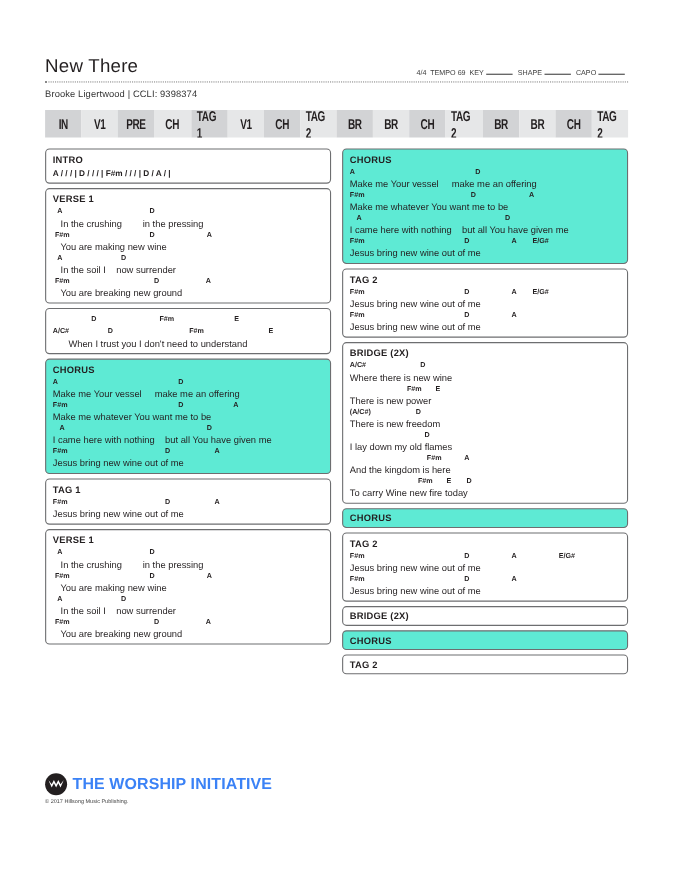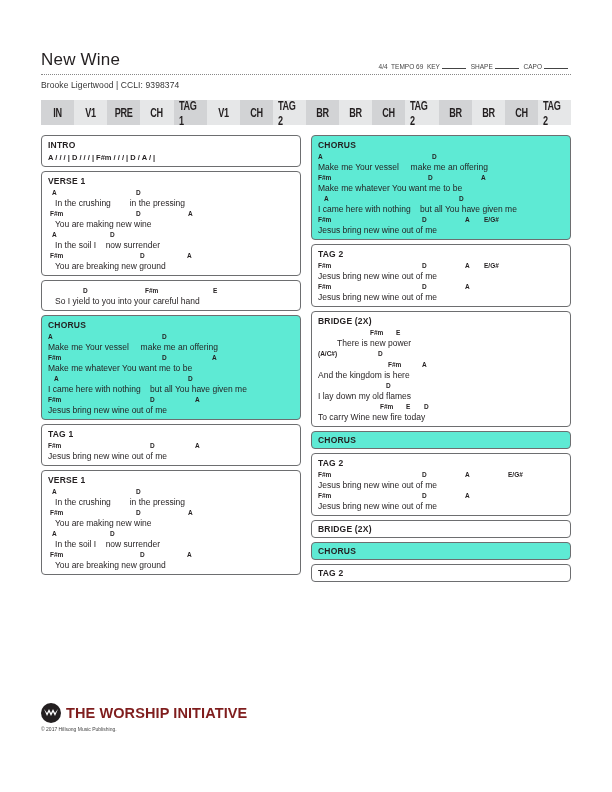--- a/index.html
+++ b/index.html
@@ -30,27 +30,27 @@
   .intro-line { font-size: 7.5px; font-weight: bold; color: #231f20; }
 
   .line { position: relative; margin-top: 2px; }
   .chords { position: relative; height: 9px; font-size: 6.5px; font-weight: bold; color: #231f20; }
   .chords span { position: absolute; top: 0; white-space: nowrap; }
   .lyric { font-size: 8.5px; color: #231f20; white-space: nowrap; line-height: 10px; }
 
   .footer-logo { position: absolute; left: 41px; top: 703px; display: flex; align-items: center; }
   .logo-circle { width: 20px; height: 20px; border-radius: 50%; background: #231f20; position: relative; margin-right: 5px; }
   .logo-circle svg { position: absolute; left: 3px; top: 4px; }
-  .logo-text { font-size: 14.5px; font-weight: bold; color: #7f1d1d; letter-spacing: 0.1px; }
+  .logo-text { font-size: 14.5px; font-weight: bold; color: #3b82f6; letter-spacing: 0.1px; }
   .copyright { position: absolute; left: 41px; top: 726px; font-size: 5px; color: #444; }
 </style>
 </head>
 <body>
 
-<div class="title">New Wine</div>
+<div class="title">New There</div>
 <div class="meta">
   <span>4/4</span>&nbsp;
   <span>TEMPO 69</span>&nbsp;
   <span>KEY</span><span class="blank"></span>
   <span>SHAPE</span><span class="blank"></span>
   <span>CAPO</span><span class="blank"></span>
 </div>
 <div class="dotline"></div>
 <div class="author">Brooke Ligertwood | CCLI: 9398374</div>
 
@@ -146,21 +146,29 @@
       </div>
   </div>
   <div class="box">
     <div class="lines">
         <div class="line">
           <div class="chords">
             <span style="left: 35px;">D</span>
             <span style="left: 97px;">F#m</span>
             <span style="left: 165px;">E</span>
           </div>
-          <div class="lyric" style="white-space: pre;">   So I yield to you into your careful hand</div>
+        </div>
+        <div class="line">
+          <div class="chords">
+            <span style="left: 0px;">A/C#</span>
+            <span style="left: 50px;">D</span>
+            <span style="left: 124px;">F#m</span>
+            <span style="left: 196px;">E</span>
+          </div>
+          <div class="lyric" style="white-space: pre;">      When I trust you I don't need to understand</div>
         </div>
       </div>
   </div>
   <div class="box shaded">
     <div class="hdr">CHORUS</div>
     <div class="lines">
         <div class="line">
           <div class="chords">
             <span style="left: 0px;">A</span>
             <span style="left: 114px;">D</span>
@@ -299,43 +307,51 @@
           </div>
           <div class="lyric" style="white-space: pre;">Jesus bring new wine out of me</div>
         </div>
       </div>
   </div>
   <div class="box">
     <div class="hdr">BRIDGE (2X)</div>
     <div class="lines">
         <div class="line">
           <div class="chords">
+            <span style="left: 0px;">A/C#</span>
+            <span style="left: 64px;">D</span>
+          </div>
+          <div class="lyric" style="white-space: pre;">Where there is new wine</div>
+        </div>
+        <div class="line">
+          <div class="chords">
             <span style="left: 52px;">F#m</span>
             <span style="left: 78px;">E</span>
           </div>
-          <div class="lyric" style="white-space: pre; margin-left: 19px;">There is new power</div>
+          <div class="lyric" style="white-space: pre;">There is new power</div>
         </div>
         <div class="line">
           <div class="chords">
             <span style="left: 0px;">(A/C#)</span>
             <span style="left: 60px;">D</span>
           </div>
+          <div class="lyric" style="white-space: pre;">There is new freedom</div>
+        </div>
+        <div class="line">
+          <div class="chords">
+            <span style="left: 68px;">D</span>
+          </div>
+          <div class="lyric" style="white-space: pre;">I lay down my old flames</div>
         </div>
         <div class="line">
           <div class="chords">
             <span style="left: 70px;">F#m</span>
             <span style="left: 104px;">A</span>
           </div>
           <div class="lyric" style="white-space: pre;">And the kingdom is here</div>
-        </div>
-        <div class="line">
-          <div class="chords">
-            <span style="left: 68px;">D</span>
-          </div>
-          <div class="lyric" style="white-space: pre;">I lay down my old flames</div>
         </div>
         <div class="line">
           <div class="chords">
             <span style="left: 62px;">F#m</span>
             <span style="left: 88px;">E</span>
             <span style="left: 106px;">D</span>
           </div>
           <div class="lyric" style="white-space: pre;">To carry Wine new fire today</div>
         </div>
       </div>

